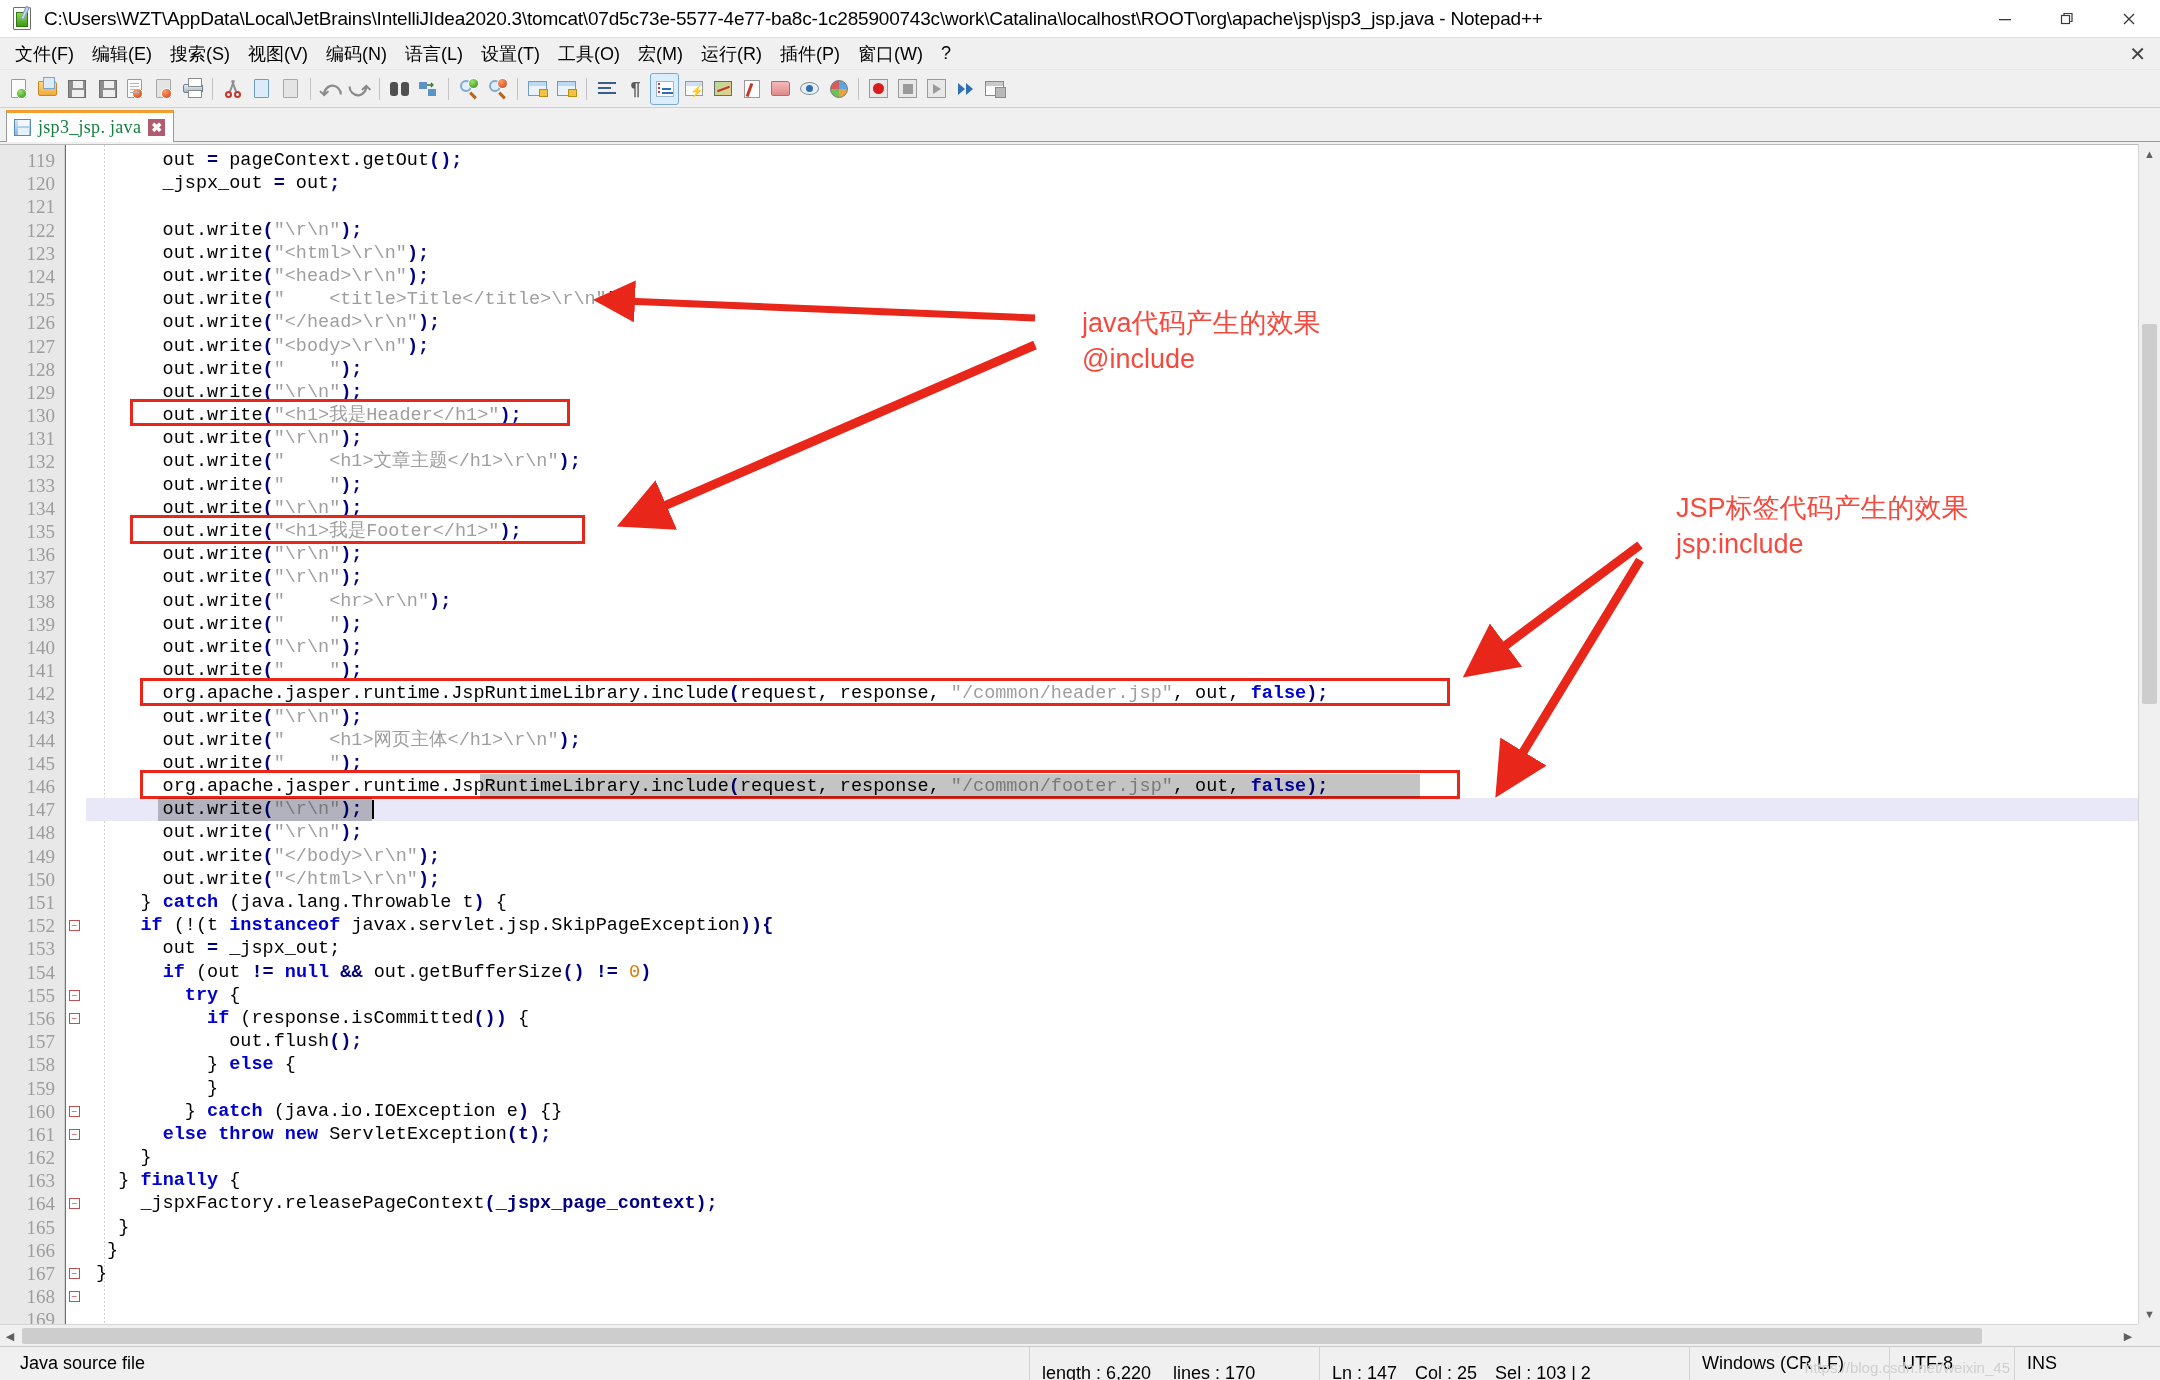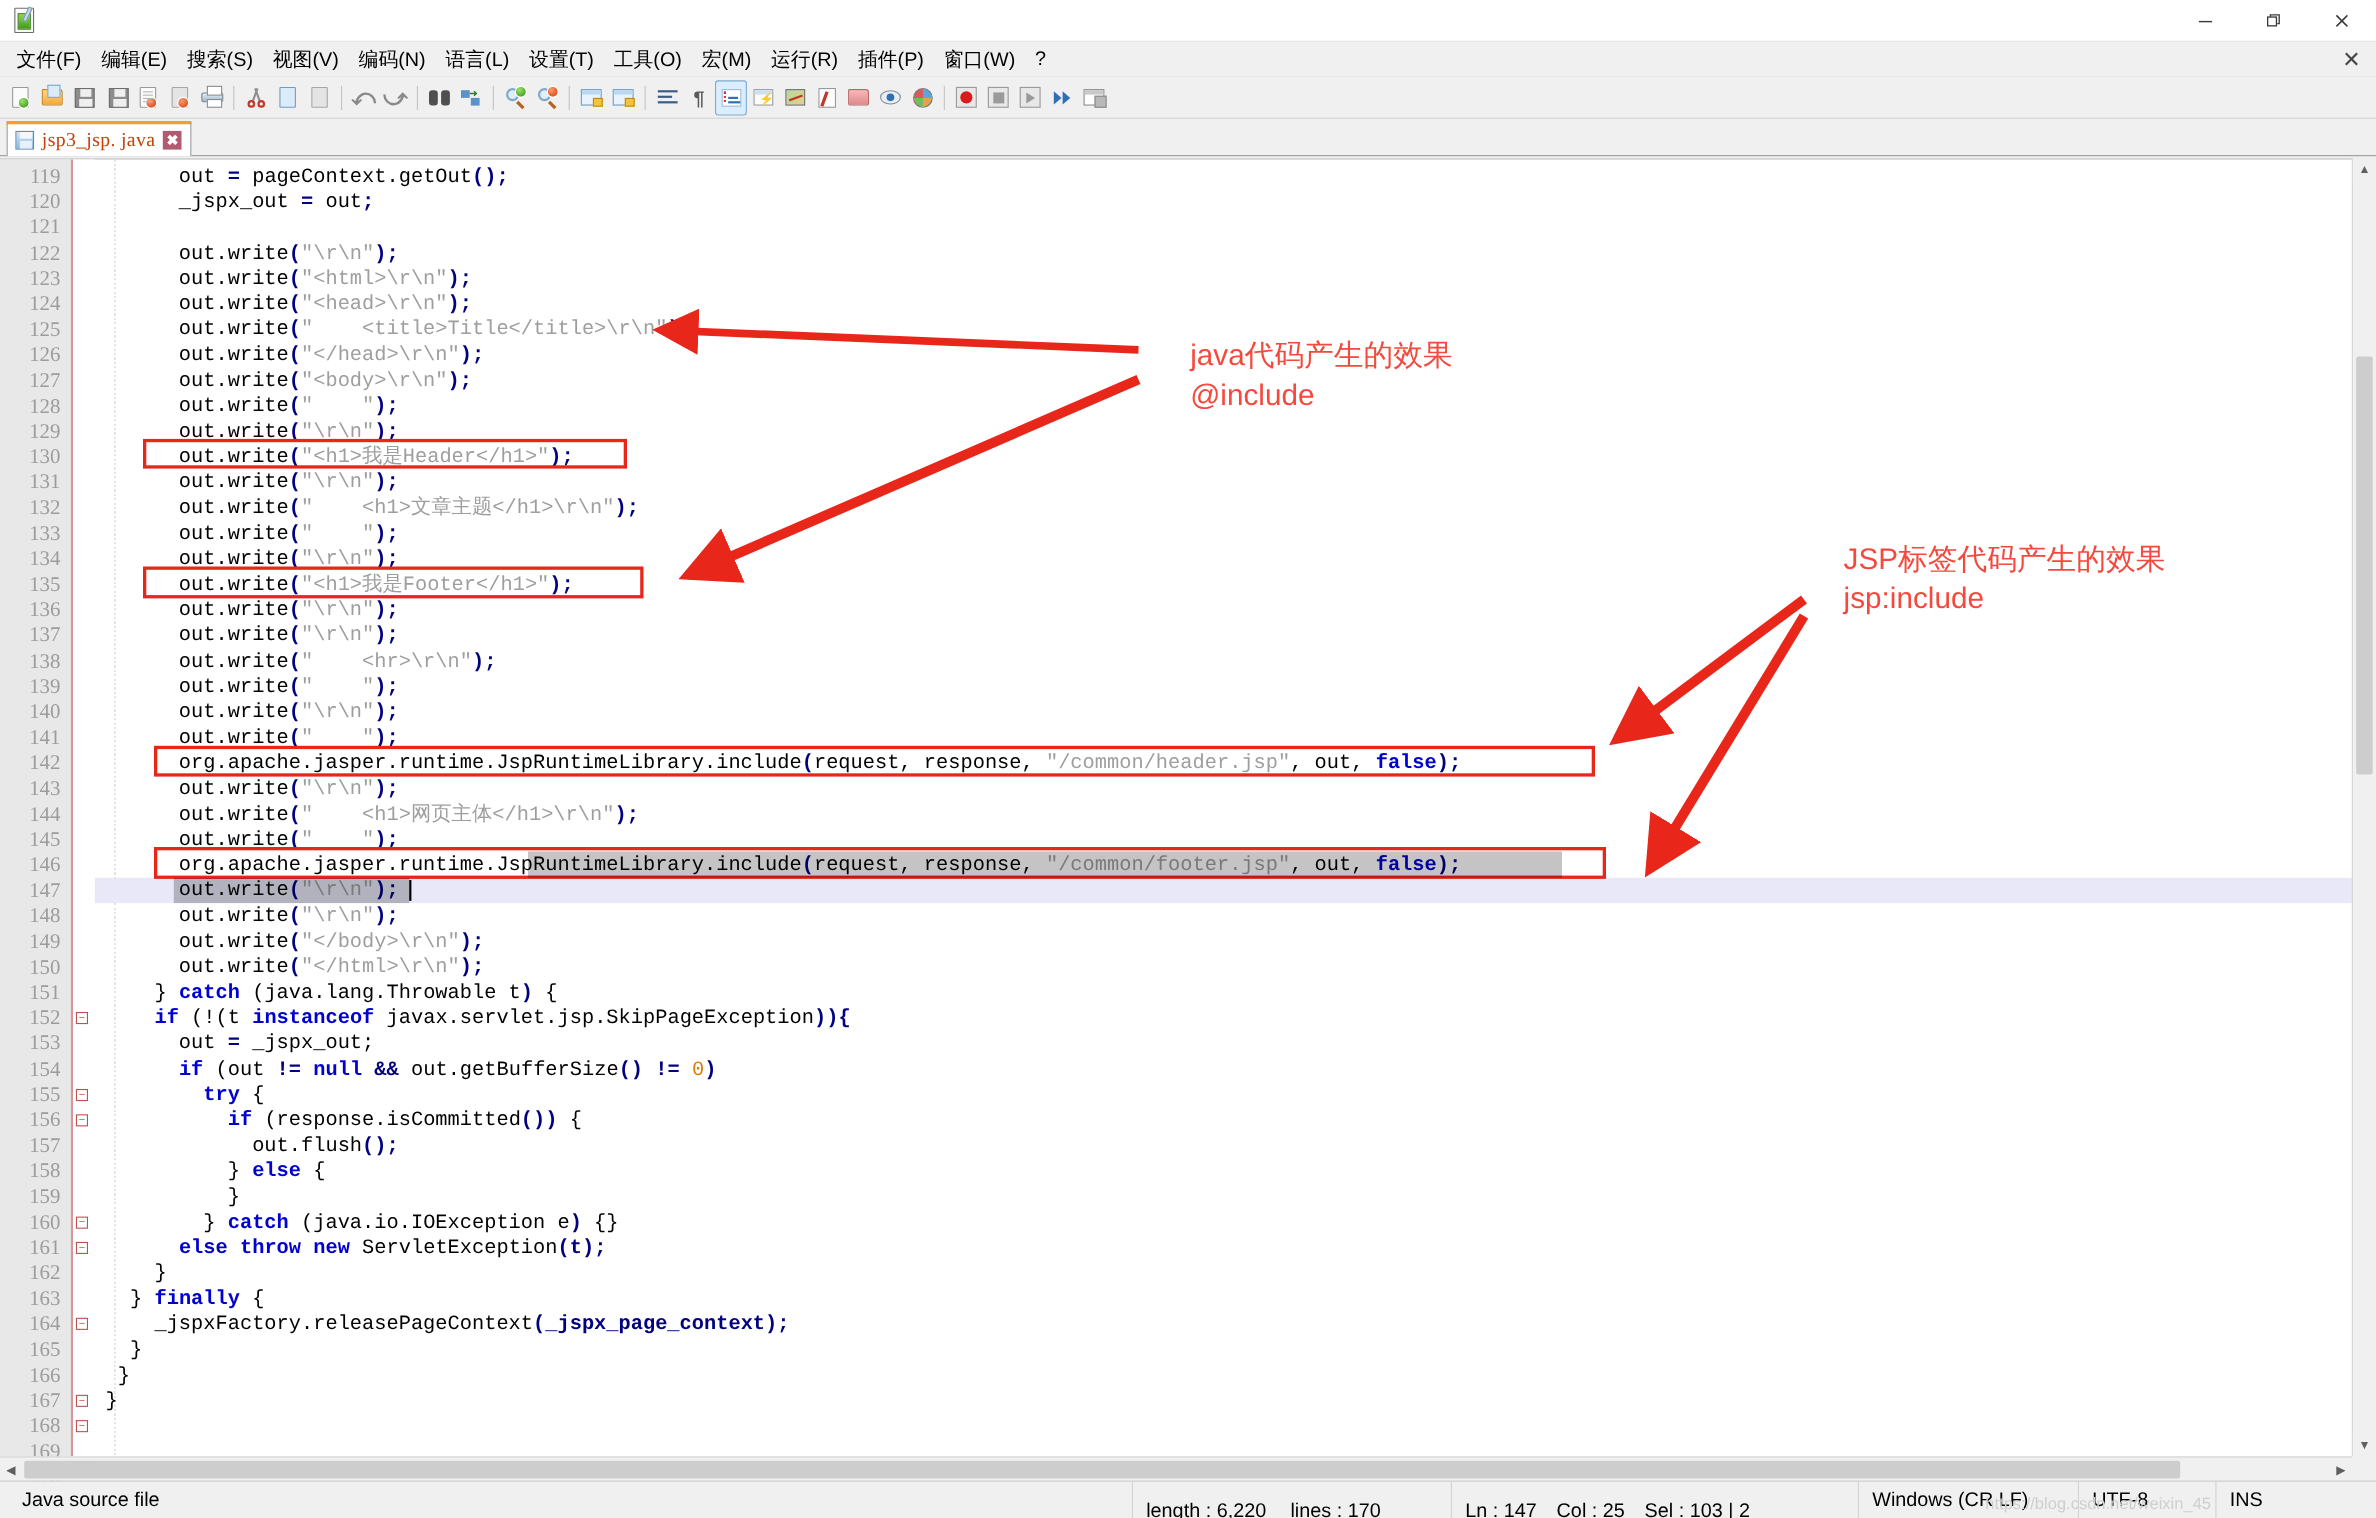--- a/index.html
+++ b/index.html
@@ -147,21 +147,21 @@
     padding-left:6px; border-bottom:1px solid #9a9a9a; }
   .tab {
     height:32px; display:flex; align-items:center; gap:7px; padding:0 8px 0 7px;
     background:#ffffff; border:1px solid #9a9a9a; border-bottom:none;
     border-top:3px solid #f29f2e; position:relative; top:1px;
   }
   .tab .savedisk { width:17px;height:17px;background:linear-gradient(180deg,#cfe4f7,#8ab9e3);
     border:1px solid #5a8cb8; position:relative; }
   .tab .savedisk::before{content:"";position:absolute;left:3px;top:0;width:11px;height:6px;background:#f2f8fd;}
   .tab .savedisk::after{content:"";position:absolute;left:3px;bottom:0;width:11px;height:7px;background:#e6f1fb;}
-  .tab .tabname { font-size:18px; color:#c2410c; font-family:"Liberation Serif", serif; letter-spacing:.3px;text-align:center;}
+  .tab .tabname { font-size:18px; color:#15803d; font-family:"Liberation Serif", serif; letter-spacing:.3px;text-align:center;}
   .tab .tabclose { width:17px;height:17px;background:#b15b70;color:#fff;font-size:13px;font-weight:bold;
     display:flex;align-items:center;justify-content:center;line-height:1;}
 
   
   #editor-wrap {
     position:absolute; left:0; right:0; top:144px; bottom:56px;
     background:#ffffff; display:flex; border-top:1px solid #b9b9b9;
   }
   #gutter {
     width:64px; background:#e8e8e8; flex:none; padding-top:4px;
@@ -237,20 +237,21 @@
 </style>
 </head>
 <body>
 
 <div id="titlebar">
   <div id="app-icon">
     <span class="pad"></span>
       <span class="grn"></span>
       <span class="pen"></span>
   </div>
+  <div id="title-text">C:\Users\WZT\AppData\Local\JetBrains\IntelliJIdea2020.3\tomcat\07d5c73e-5577-4e77-ba8c-1c285900743c\work\Catalina\localhost\ROOT\org\apache\jsp\jsp3_jsp.java - Notepad++</div>
   <div id="win-buttons">
     <div class="win-btn" id="btn-min">
       <svg width="16" height="16" viewBox="0 0 16 16">
           <rect x="2" y="8" width="12" height="1.3" fill="#3a3a3a"></rect>
         </svg>
     </div>
     <div class="win-btn" id="btn-max">
       <svg width="16" height="16" viewBox="0 0 16 16">
         <rect x="2.5" y="4.5" width="8" height="8" fill="none" stroke="#3a3a3a" stroke-width="1.2"></rect>
         <path d="M5 4.2 V2.5 H13 V10.5 H11.2" fill="none" stroke="#3a3a3a" stroke-width="1.2"></path>

